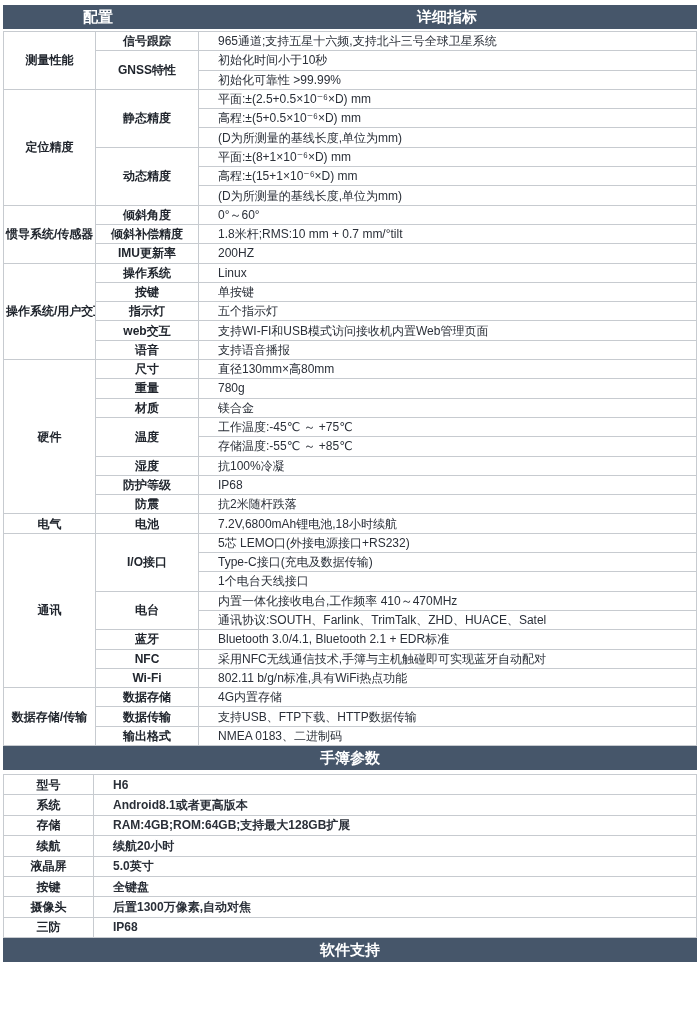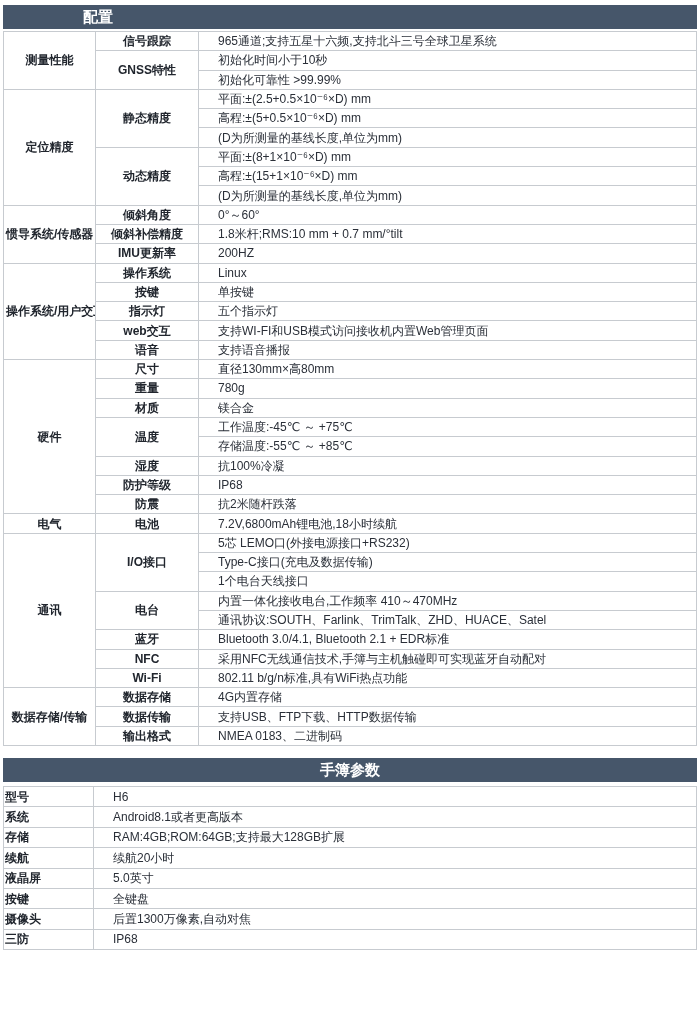--- a/index.html
+++ b/index.html
@@ -49,35 +49,38 @@
   td.value-cell{padding:0 6px 0 19px;color:var(--value);}
   
   table.ctrl{margin-top:4px;}
   table.ctrl td{
     border:1px solid var(--border);
     height:17.4px;
     font-size:12px;
     line-height:14px;
     white-space:nowrap;
     overflow:hidden;
+    font-weight:bold;
   }
   table.ctrl td.param-label{
+    text-align:center;
     font-weight:bold;
     color:var(--label);
   }
   table.ctrl td.param-value{padding:0 6px 0 19px;}
-  .mt{margin-top:12px;font-family:Liberation Serif, serif;}
+  .mt{margin-top:0;font-family:Liberation Serif, serif;}
 </style>
 </head>
 <body>
 
 <div class="page">
 
   <div class="band band-split">
     <div class="cfg">配置</div>
+    <div class="det">详细指标</div>
   </div>
 
   <table class="spec">
     <colgroup>
         <col style="width:92px">
         <col style="width:103px">
         <col>
       </colgroup>
     <tbody id="spec-body">
         <tr>
@@ -266,14 +269,15 @@
           <td class="param-label">摄像头</td>
           <td class="param-value">后置1300万像素,自动对焦</td>
         </tr>
         <tr>
           <td class="param-label">三防</td>
           <td class="param-value">IP68</td>
         </tr>
       </tbody>
   </table>
 
+  <div class="band mt">软件支持</div>
 
 </div>
 
 </body></html>

